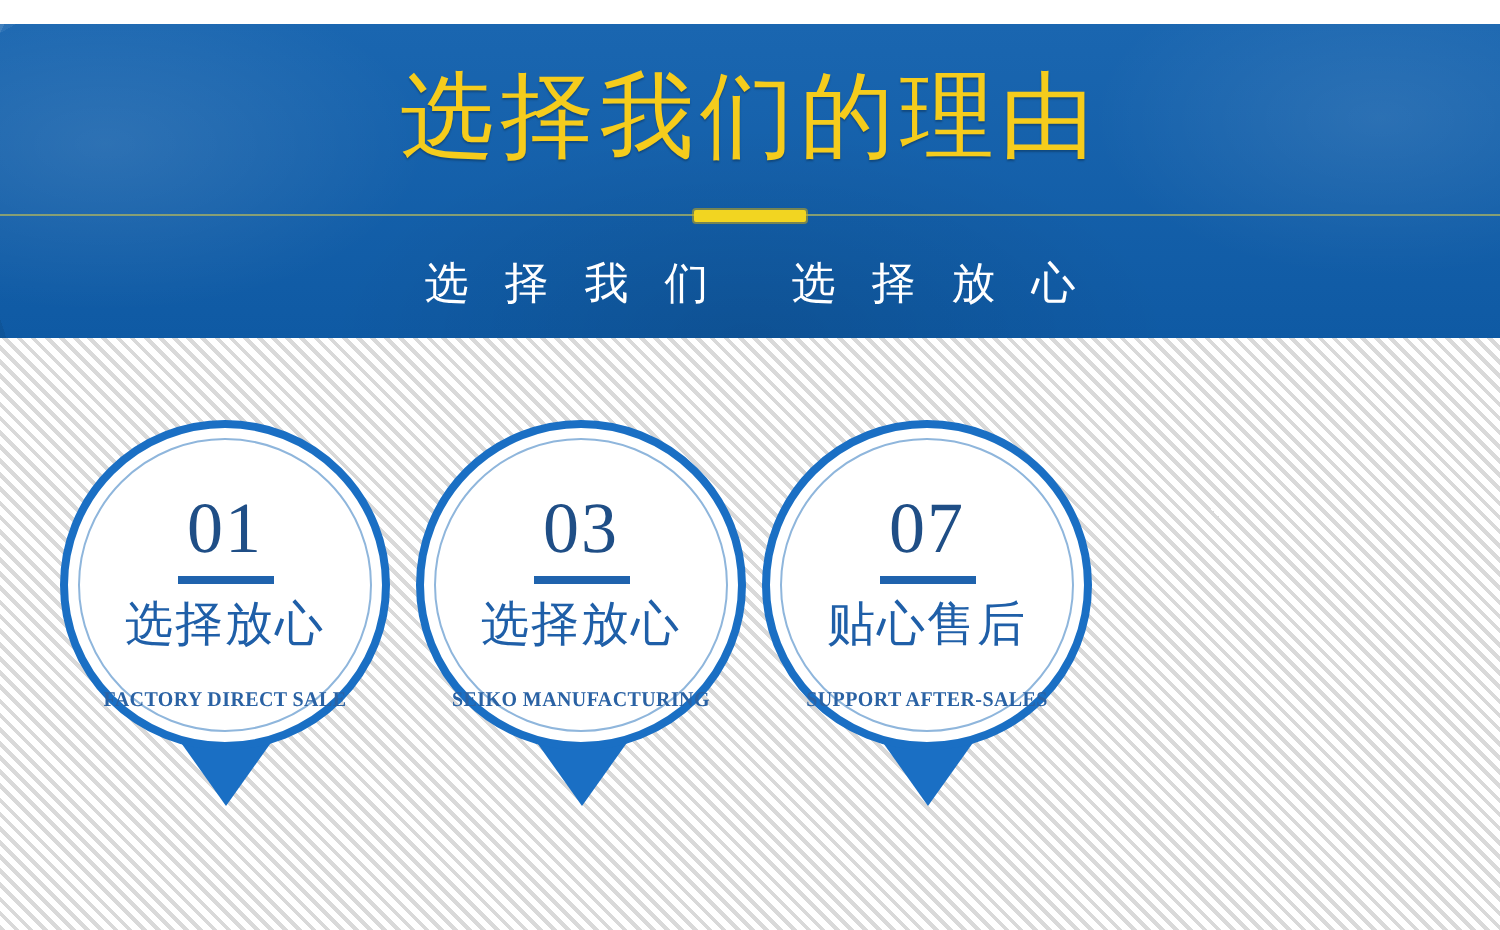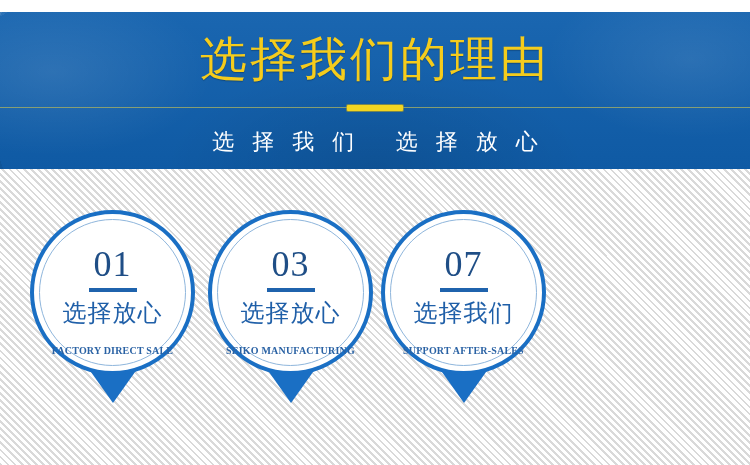--- a/index.html
+++ b/index.html
@@ -184,19 +184,19 @@
     </div>
 
 
     <div class="badge">
       <div class="pin-tail"></div>
       <div class="ring-outer"></div>
       <div class="ring-inner"></div>
       <div class="badge-content">
         <div class="num">07</div>
         <div class="num-bar"></div>
-        <div class="cn">选择我们</div>
+        <div class="cn">贴心售后</div>
         <div class="en">SUPPORT AFTER-SALES</div>
       </div>
     </div>
 
   </div>
 </div>
 
 </body></html>

